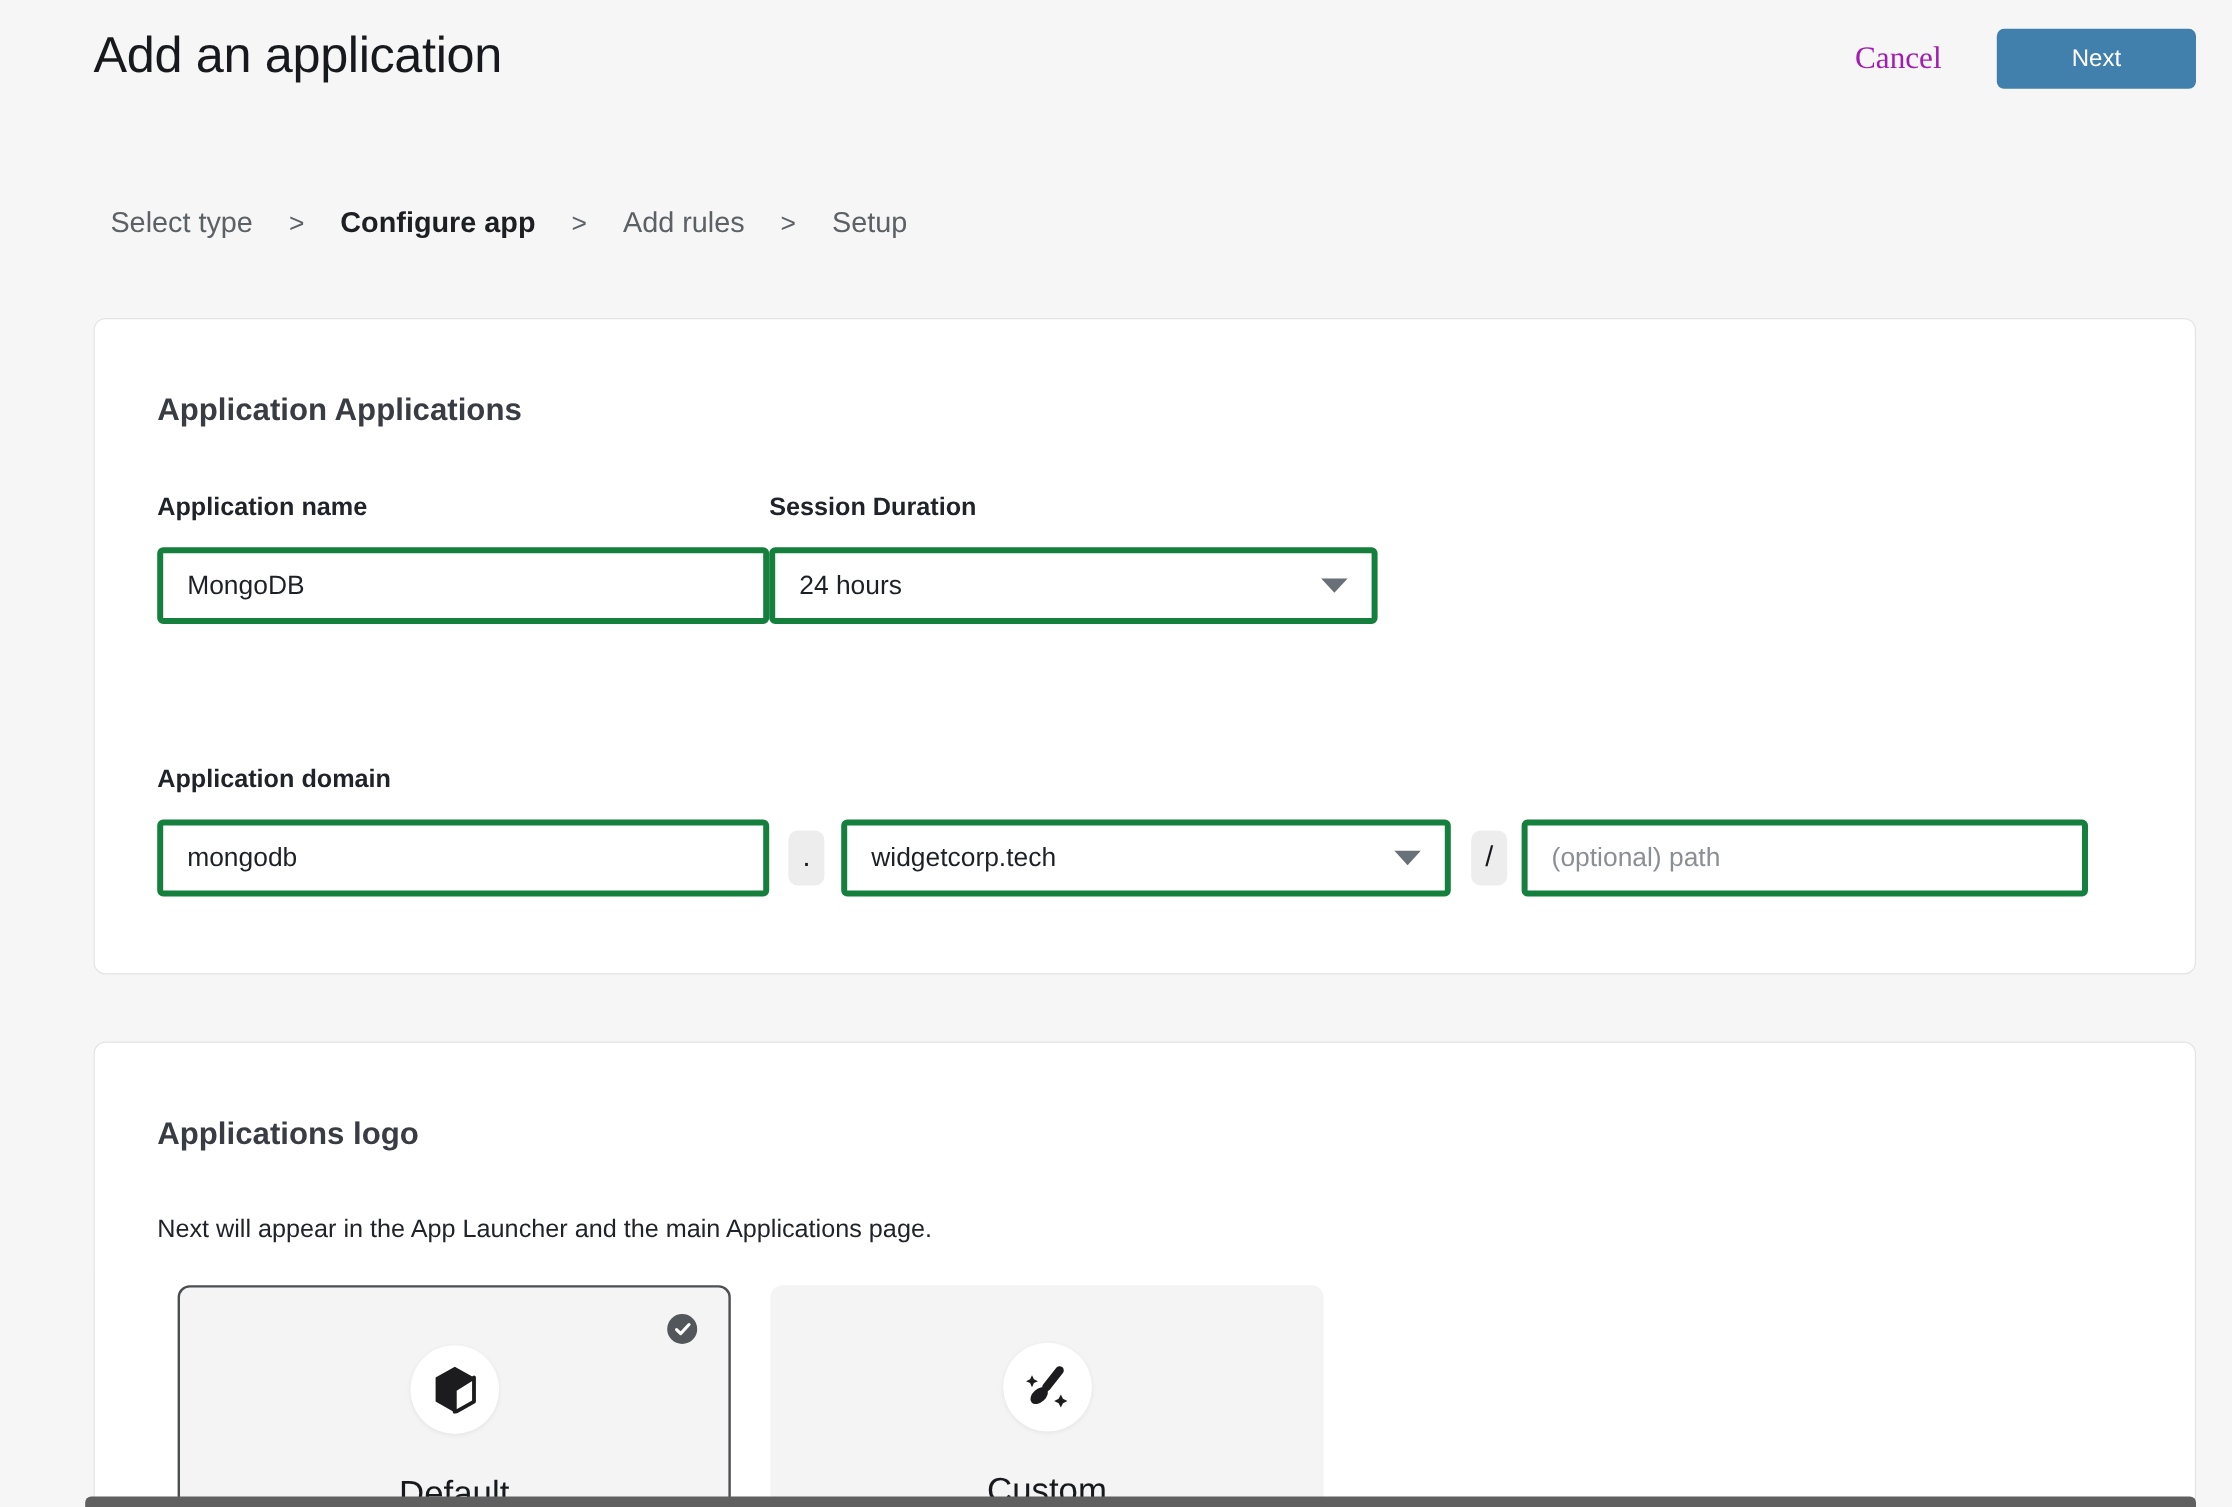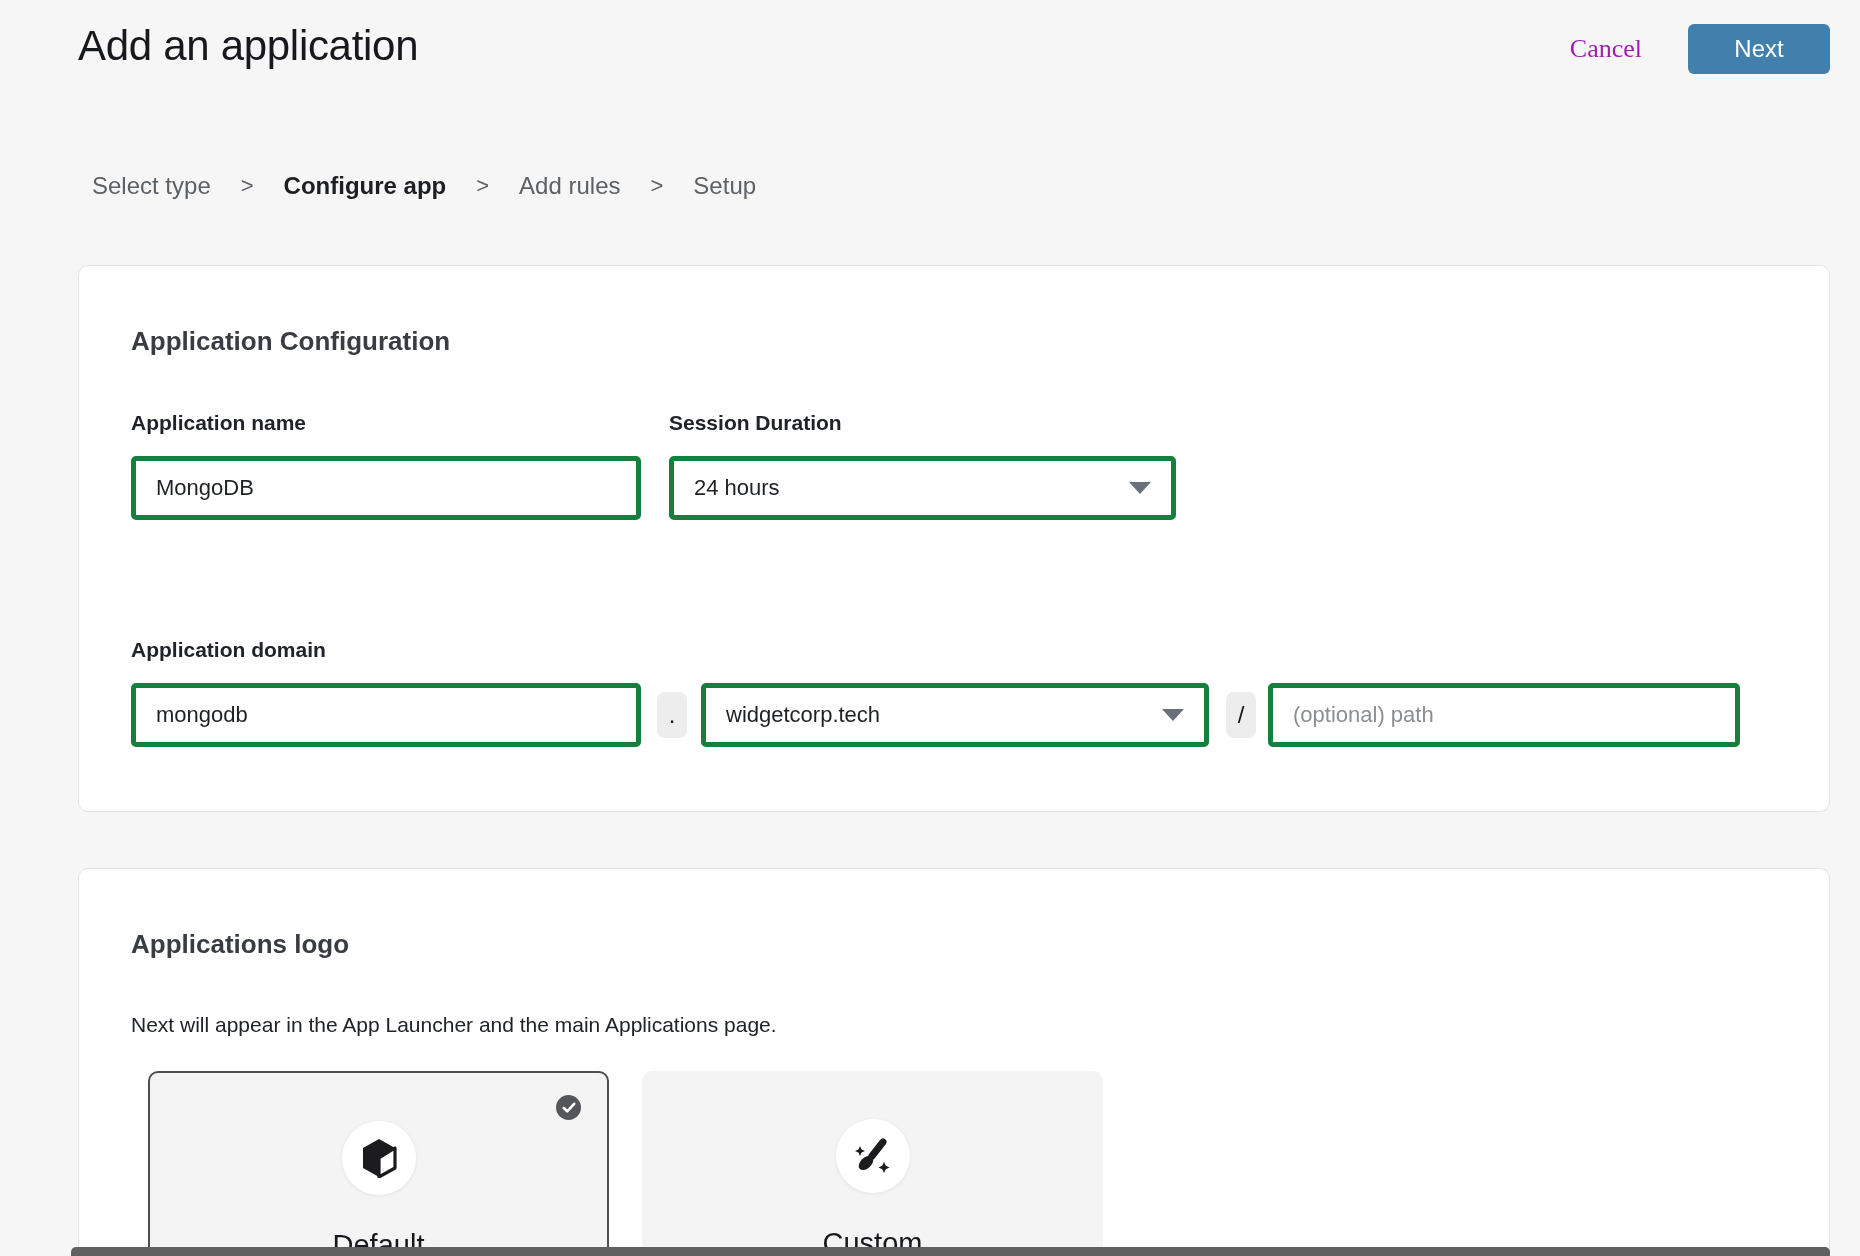--- a/index.html
+++ b/index.html
@@ -14,22 +14,22 @@
 
   
   .header {
     display:flex; justify-content:space-between; align-items:flex-start;
     padding:22px 30px 0 78px;
   }
   .page-title { font-size:42px; font-weight:400; color:#17191c; letter-spacing:-0.3px; }
   .header-actions { display:flex; align-items:center; gap:46px; padding-top:2px; }
   .cancel-link { font-size:26px; color:#a21caf; cursor:pointer; background:none; border:none; font-family:Liberation Serif, serif;margin-left:12px; }
   .next-btn {
-    width:142px; height:50px; background:#4180ad; color:#ffffff;
-    border:none; border-radius:6px; font-size:24px; font-family:inherit; cursor:pointer;
+    width:166px; height:50px; background:#4180ad; color:#ffffff;
+    border:none; border-radius:6px; font-size:20px; font-family:inherit; cursor:pointer;
   }
 
   
   .breadcrumb {
     display:flex; align-items:center; gap:30px;
     margin:98px 0 0 92px; font-size:24px; color:#5c6166;
   }
   .bc-step { cursor:pointer; }
   .bc-step.active { color:#1d1f23; font-weight:700; }
   .bc-sep { color:#5c6166; font-size:22px; }
@@ -38,21 +38,21 @@
   .card {
     background:#ffffff; border:1px solid #e4e4e5; border-radius:10px;
     margin-left:78px; width:1752px; padding:0 52px;
   }
   .card-config { margin-top:65px; height:547px; }
   .card-logo   { margin-top:56px; height:520px; }
 
   .section-heading { font-size:26px; font-weight:700; color:#393d43; padding-top:60px; }
 
   .form-row { display:flex; }
-  .row-1 { margin-top:54px; gap:28px; }
+  .row-1 { margin-top:54px; }
   .field-label { font-size:21px; font-weight:700; color:#202329; margin-bottom:21px; }
   .domain-label { margin-top:118px; }
 
   .text-input, .select-box {
     height:64px; border:5px solid #15803d; border-radius:5px; background:#fff;
     font-size:22px; color:#1d2025; padding:0 20px; font-family:inherit;
   }
   .text-input::placeholder { color:#8b8f94; }
   .w-name { width:510px; }
   .w-session { width:507px; }
@@ -120,21 +120,21 @@
   <span class="bc-step">Select type</span>
   <span class="bc-sep">&gt;</span>
   <span class="bc-step active">Configure app</span>
   <span class="bc-sep">&gt;</span>
   <span class="bc-step">Add rules</span>
   <span class="bc-sep">&gt;</span>
   <span class="bc-step">Setup</span>
 </div>
 
 <div class="card card-config">
-  <div class="section-heading">Application Configuration</div>
+  <div class="section-heading">Application Applications</div>
 
   <div class="form-row row-1">
     <div>
       <div class="field-label">Application name</div>
       <input class="text-input w-name" type="text" value="MongoDB" style="">
     </div>
     <div>
       <div class="field-label">Session Duration</div>
       <div class="select-box w-session">
         <span>24 hours</span>

